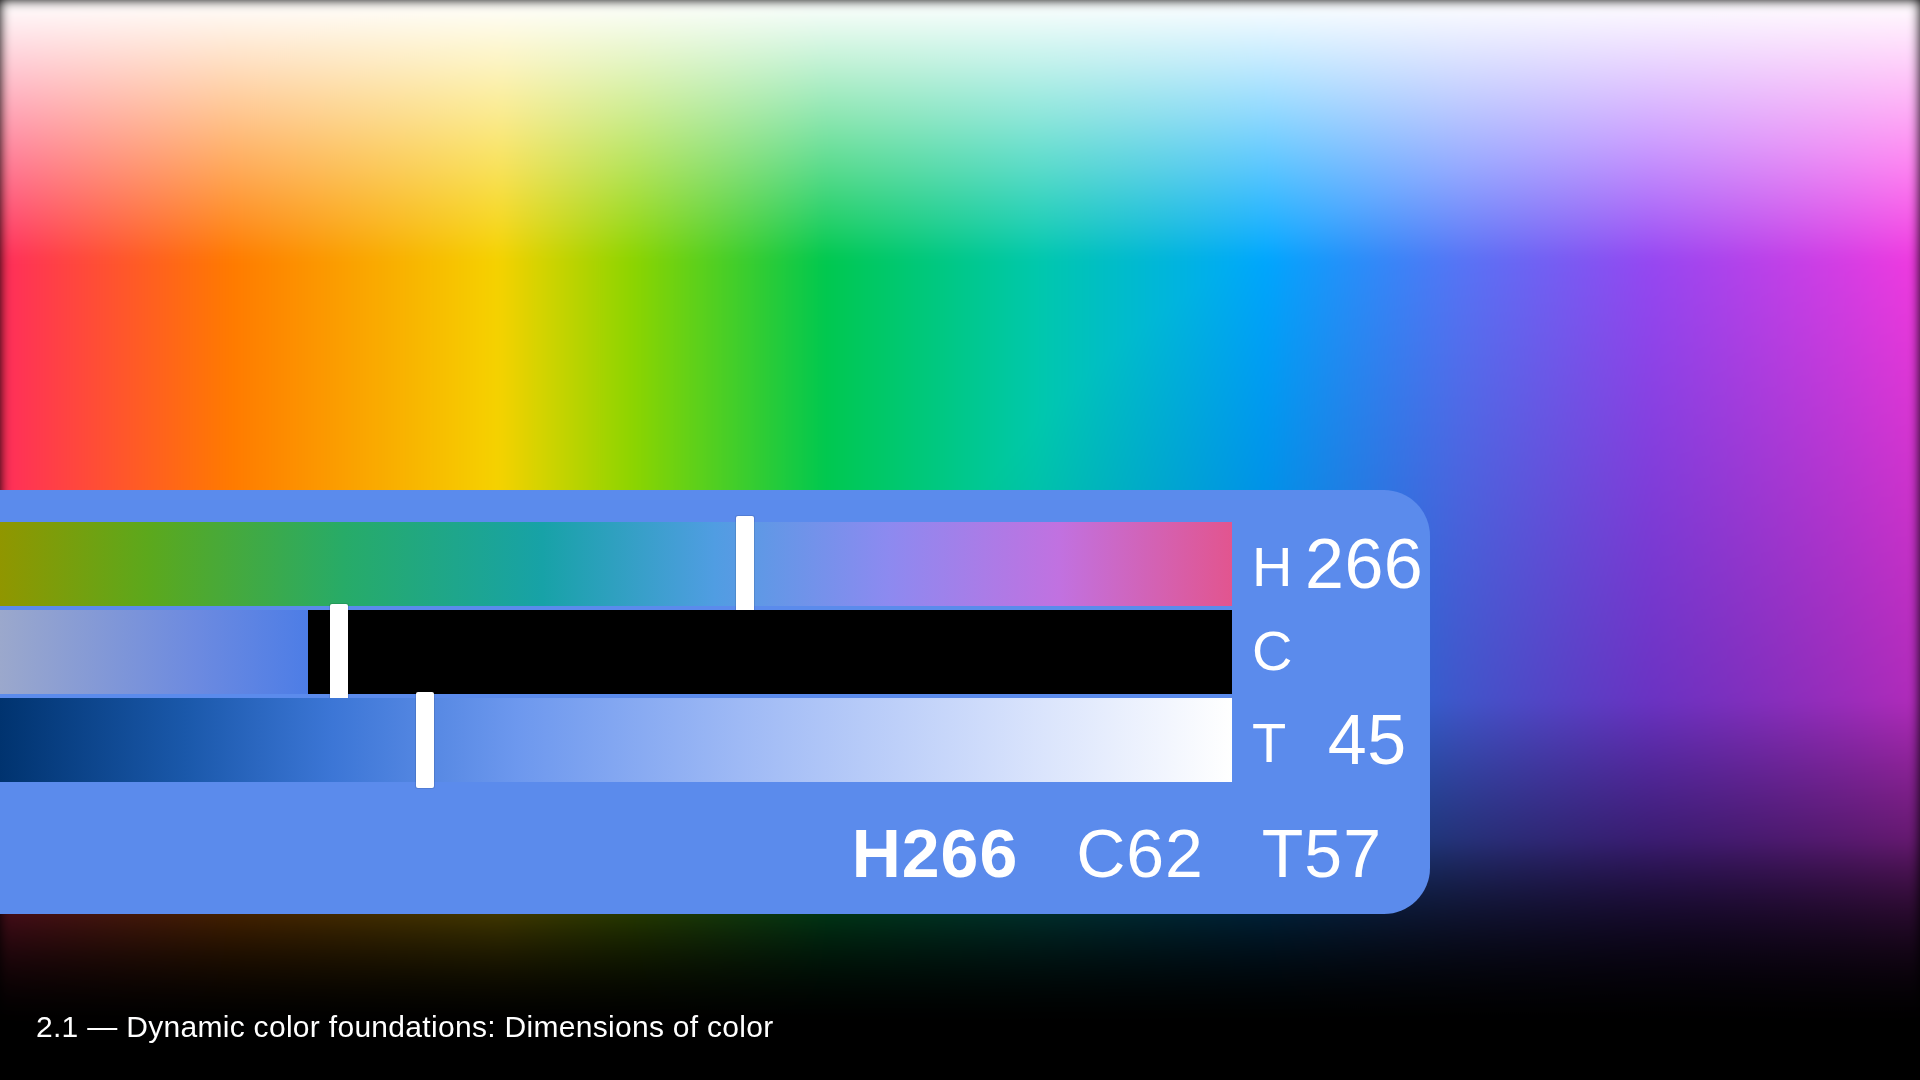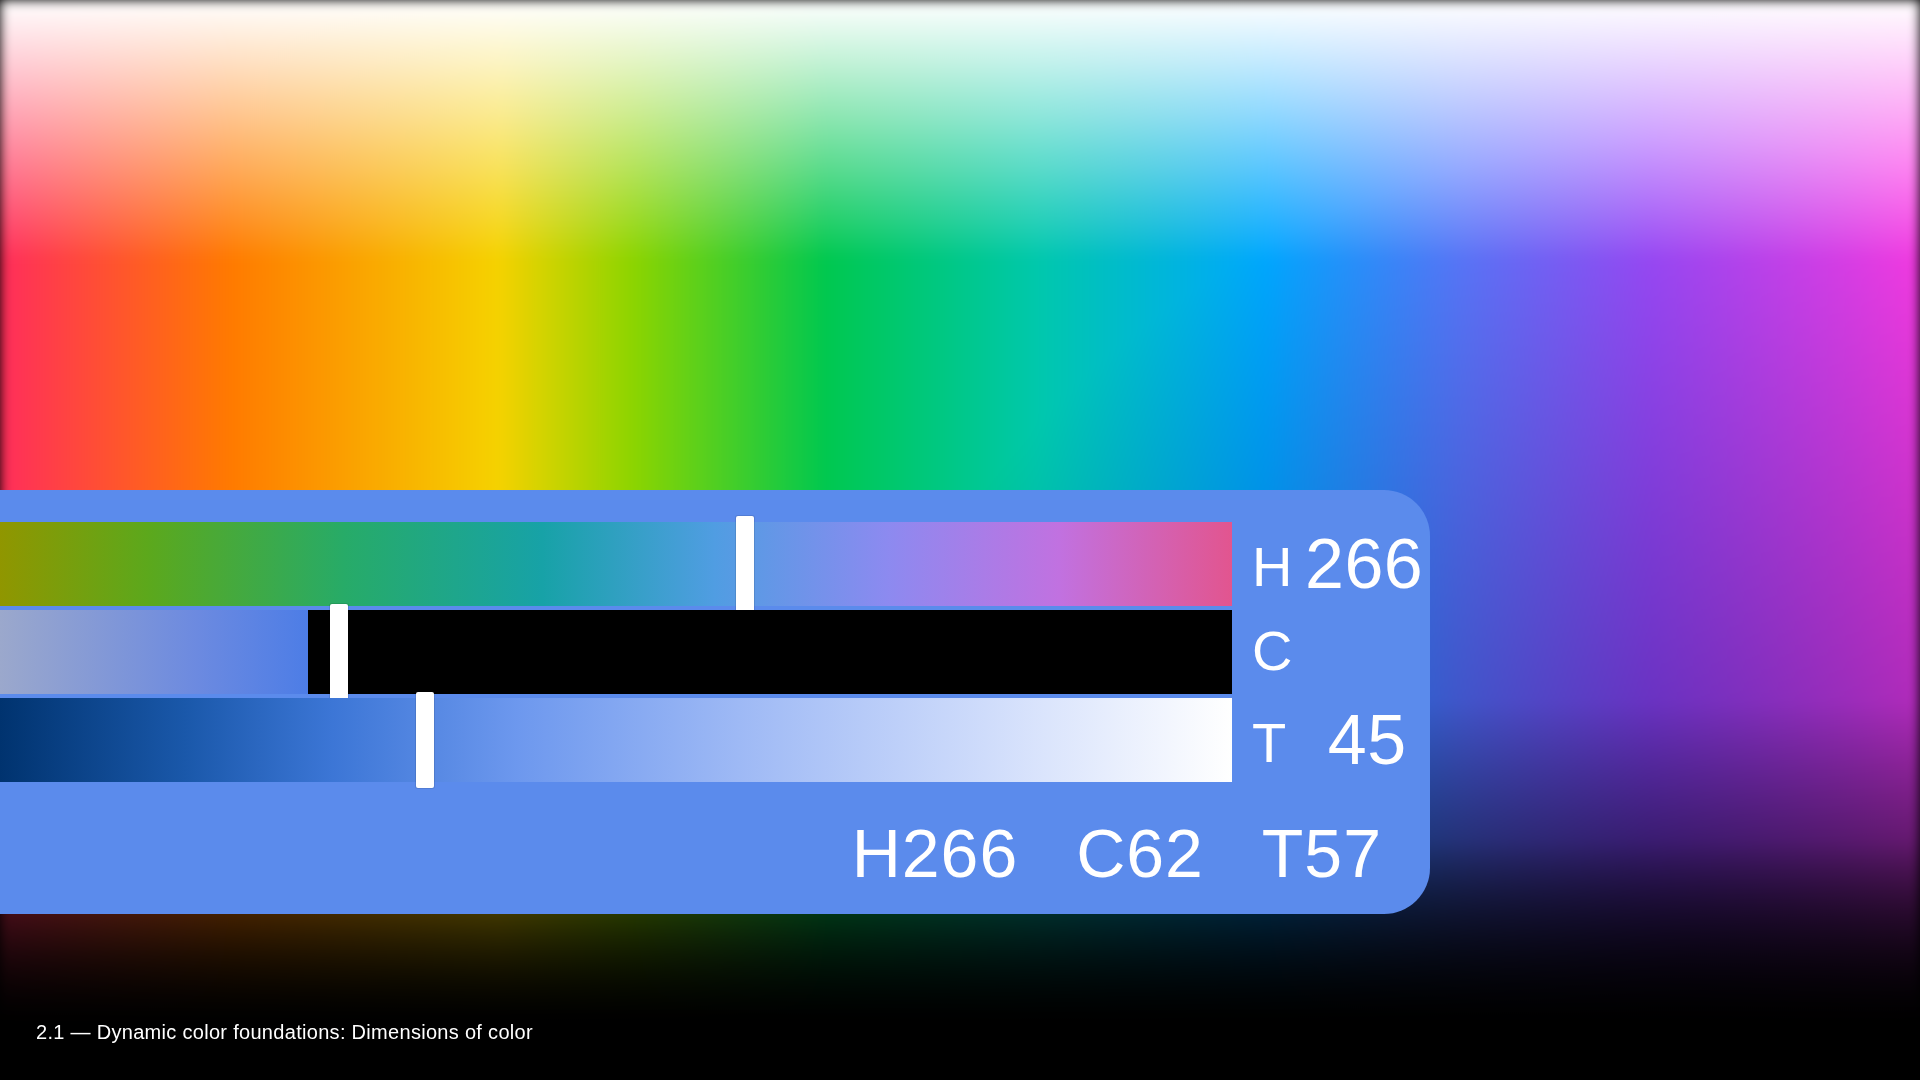--- a/index.html
+++ b/index.html
@@ -143,29 +143,29 @@
   .summary {
     position: absolute;
     right: 48px;
     bottom: 22px;
     font-size: 68px;
     font-weight: 350;
     letter-spacing: 1px;
     white-space: nowrap;
   }
   .summary .chunk { margin-left: 38px; }
-  .summary .chunk:first-child { margin-left: 0; }
+  .summary .chunk:first-child { margin-left: 0; font-weight: bold; }
 
   
   .caption {
     position: absolute;
     left: 36px;
     bottom: 36px;
     color: #ffffff;
-    font-size: 20px;
+    font-size: 30px;
     font-weight: 400;
     letter-spacing: 0.3px;
   }
 </style>
 </head>
 <body>
 
 <div class="bg"></div>
 
 <div class="panel">

